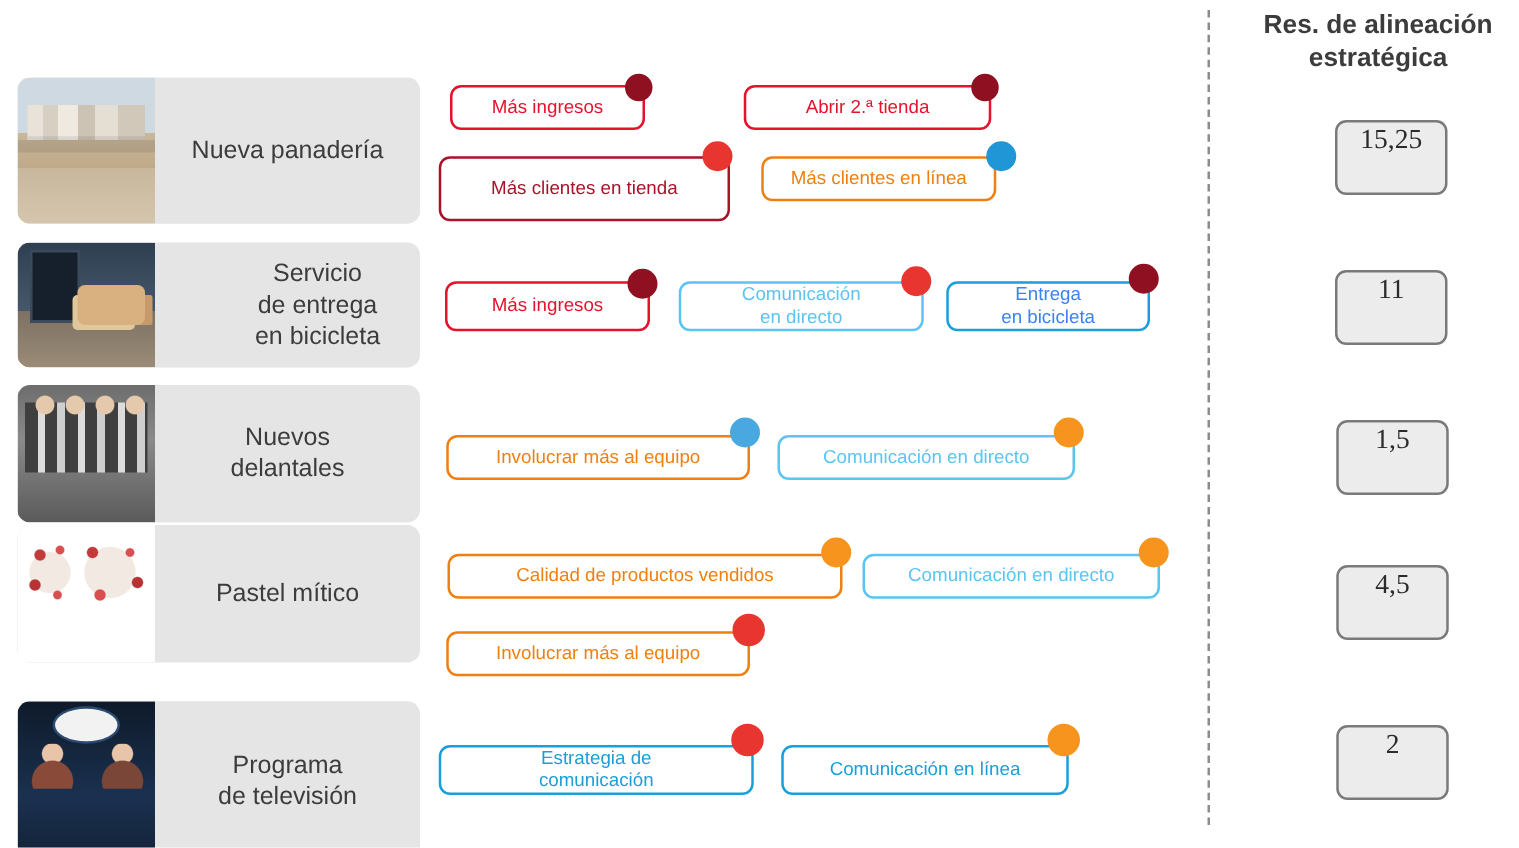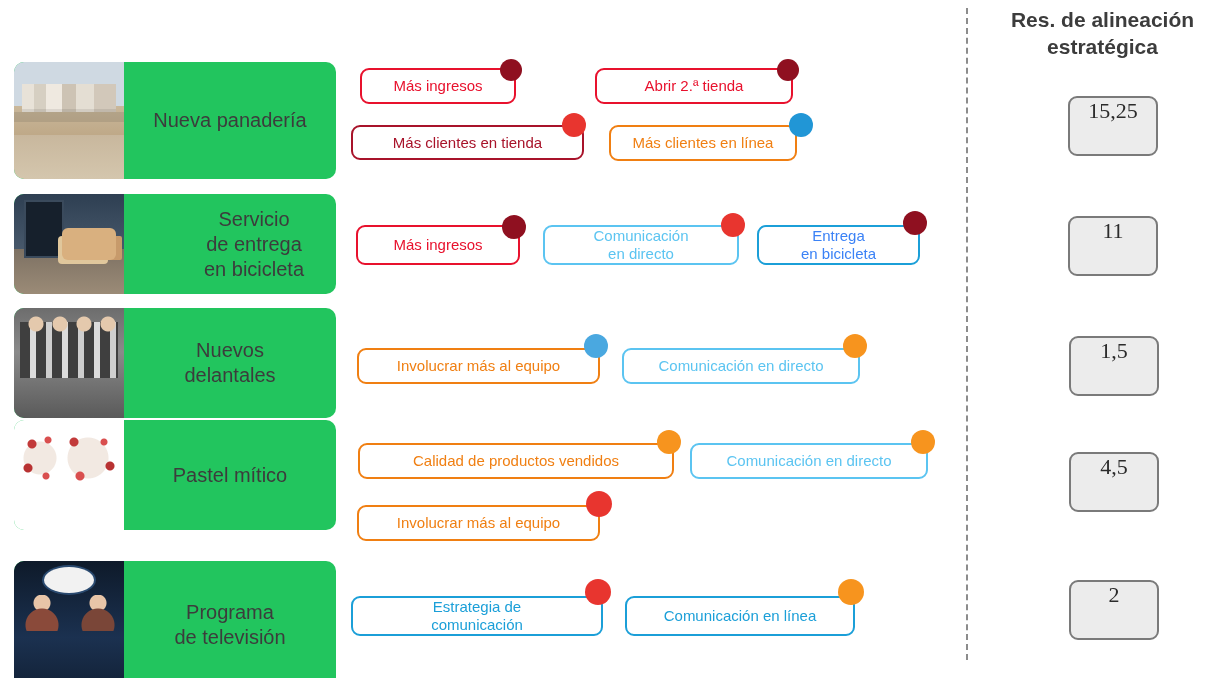--- a/index.html
+++ b/index.html
@@ -18,21 +18,21 @@
     position: relative;
     width: 1215px;
     height: 678px;
   }
 
   
   .row {
     position: absolute;
     left: 14px;
     width: 322px;
-    background: #22c55e;
+    background: #e5e5e5;
     border-radius: 10px;
     display: flex;
     align-items: center;
     overflow: hidden;
   }
   .row .thumb {
     width: 110px;
     height: 100%;
     flex: 0 0 110px;
     position: relative;
@@ -229,21 +229,21 @@
   <div class="pill" style="left:360px; top:68px; width:156px; height:36px; border-color:#e8112d; color:#e8112d;">
     <span style="white-space:pre-line;">Más ingresos</span>
   </div>
   <div class="dot" style="left:500px; top:59px; width:22px; height:22px; background:#8f1020;"></div>
 
   <div class="pill" style="left:595px; top:68px; width:198px; height:36px; border-color:#e8112d; color:#e8112d;">
     <span style="white-space:pre-line;">Abrir 2.ª tienda</span>
   </div>
   <div class="dot" style="left:777px; top:59px; width:22px; height:22px; background:#8f1020;"></div>
 
-  <div class="pill" style="left:351px; top:125px; width:233px; height:35px; border-color:#a8132a; color:#a8132a;">
+  <div class="pill" style="left:351px; top:125px; width:233px; height:52px; border-color:#a8132a; color:#a8132a;">
     <span style="white-space:pre-line;">Más clientes en tienda</span>
   </div>
   <div class="dot" style="left:562px; top:113px; width:24px; height:24px; background:#e8352f;"></div>
 
   <div class="pill" style="left:609px; top:125px; width:188px; height:36px; border-color:#f07f12; color:#f07f12;">
     <span style="white-space:pre-line;">Más clientes en línea</span>
   </div>
   <div class="dot" style="left:789px; top:113px; width:24px; height:24px; background:#2196d6;"></div>
 
   <div class="row" style="top:194px; height:100px;gap:48px;">

